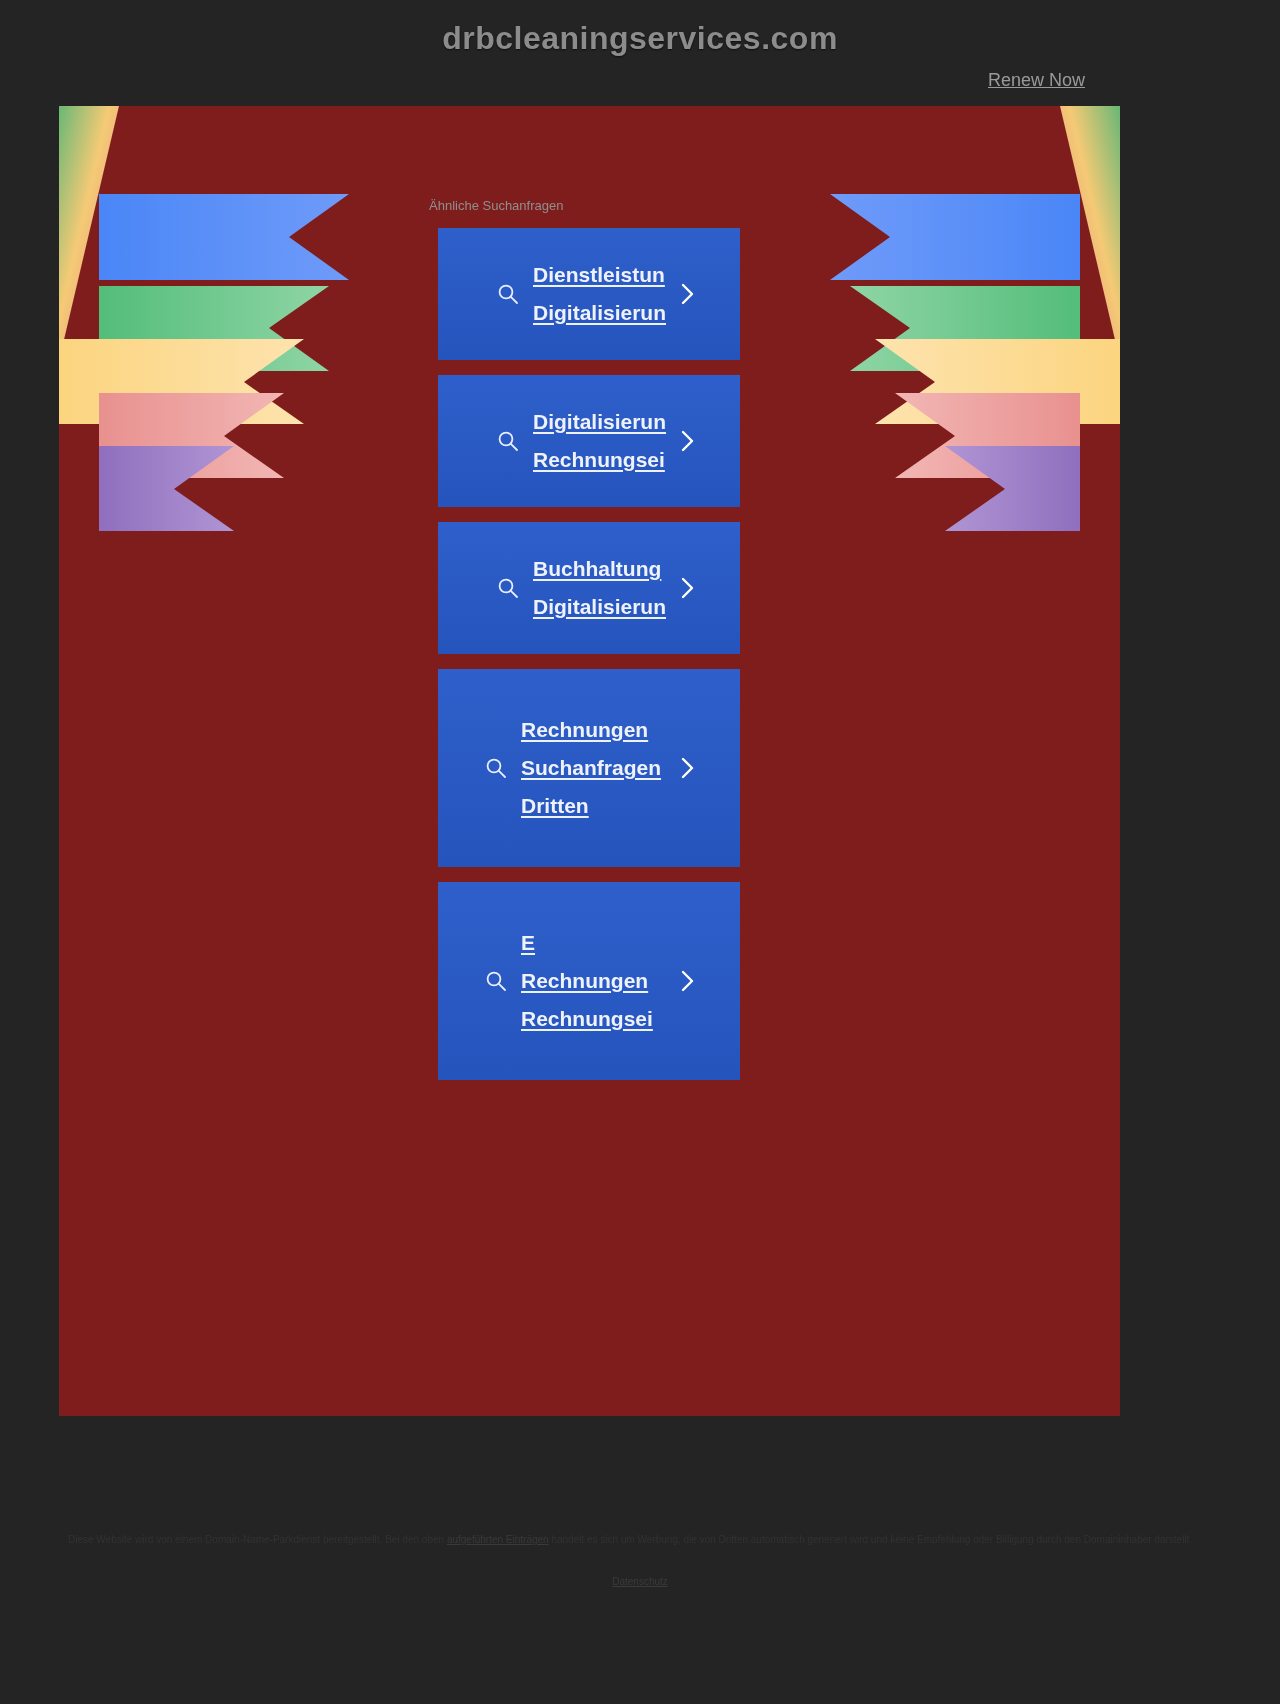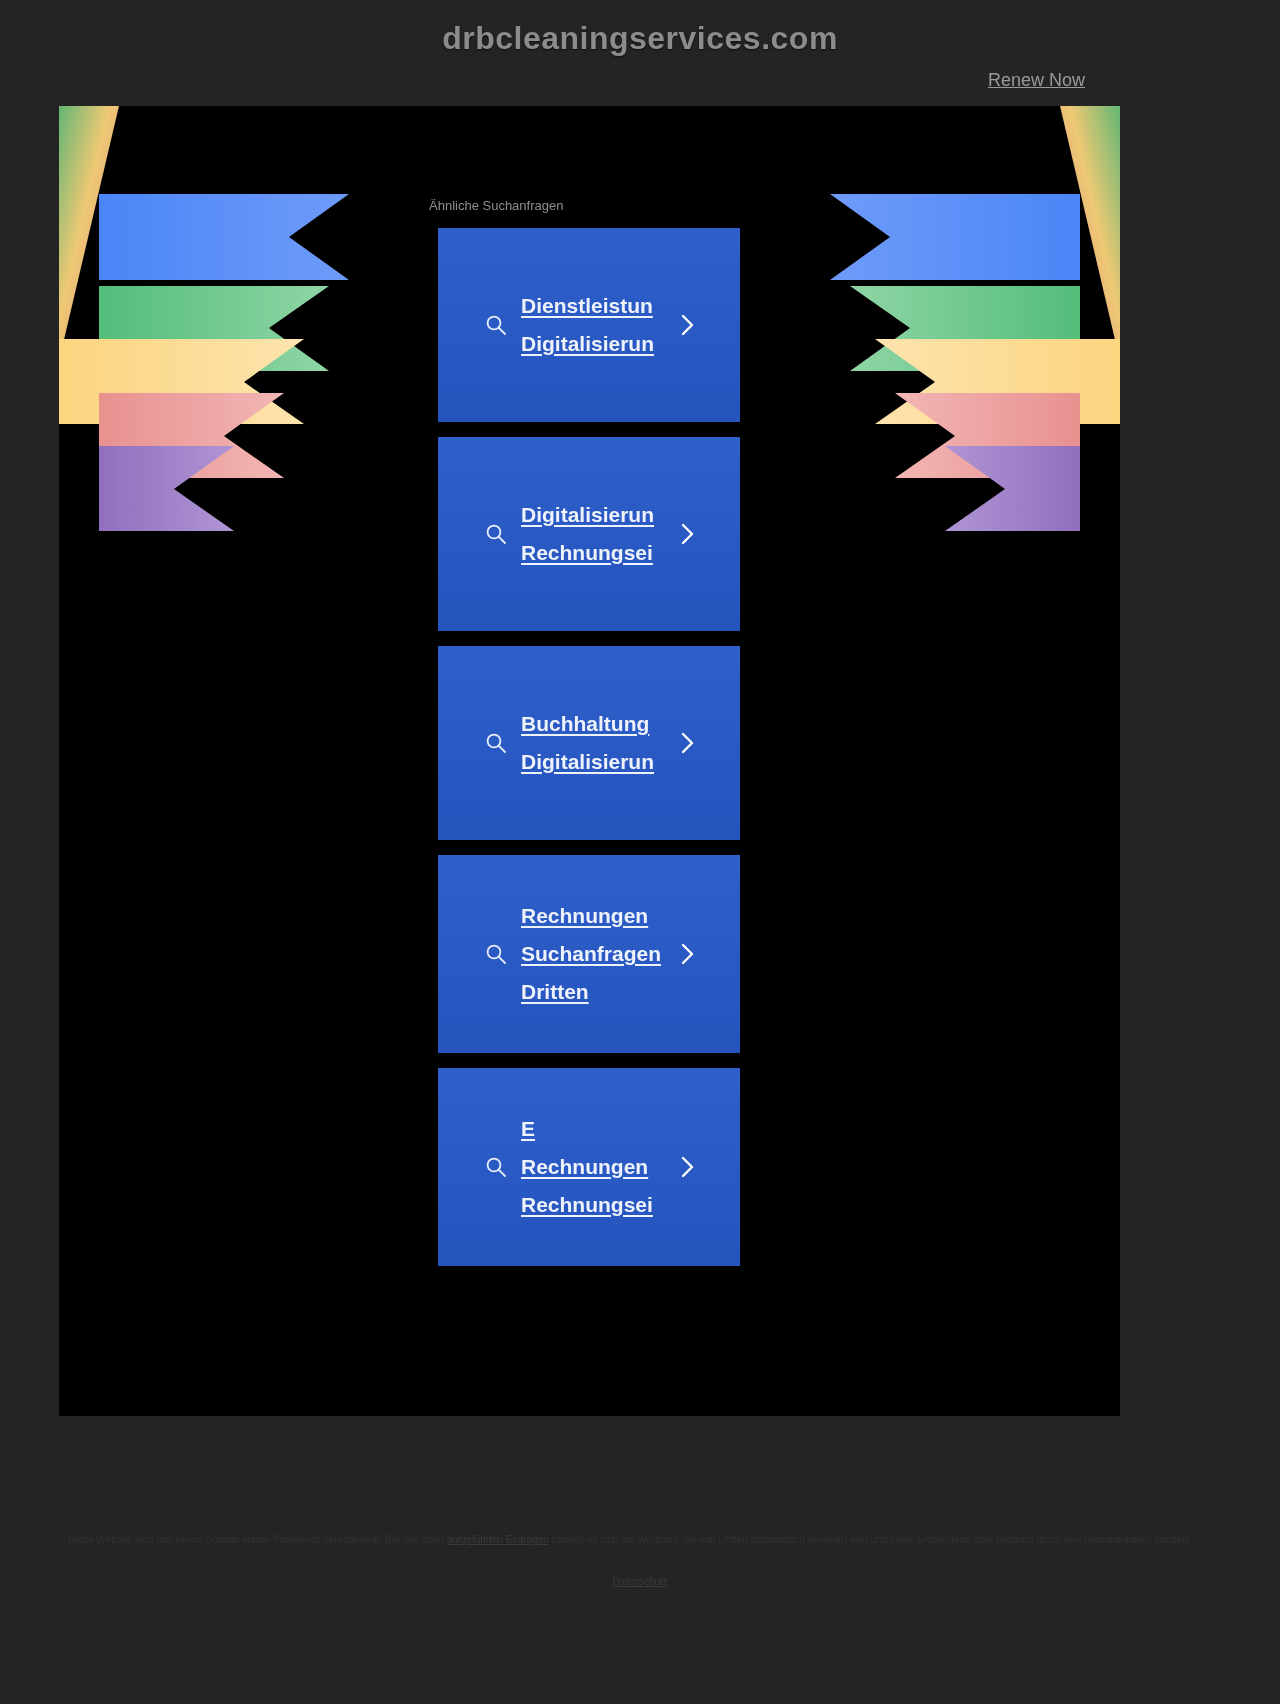--- a/index.html
+++ b/index.html
@@ -46,21 +46,21 @@
     cursor: pointer;
   }
 
   
   .panel {
     position: absolute;
     left: 59px;
     top: 106px;
     width: 1061px;
     height: 1310px;
-    background: #000000;
+    background: #7f1d1d;
     overflow: hidden;
   }
 
   
   .deco {
     position: absolute;
     top: 0;
     width: 440px;
     height: 560px;
     pointer-events: none;
@@ -88,21 +88,21 @@
   .card {
     position: relative;
     width: 302px;
     background: linear-gradient(180deg, #2f5fca 0%, #2554bd 100%);
     margin-bottom: 15px;
     display: flex;
     align-items: center;
     overflow: hidden;
     cursor: pointer;
   }
-  .card.h2 { height: 194px; }
+  .card.h2 { height: 132px; padding-left: 12px; }
   .card.h3 { height: 198px; }
 
   .card-search-icon {
     flex: 0 0 auto;
     margin-left: 47px;
     width: 22px;
     height: 22px;
     position: relative;
   }
   .card-search-icon svg { display: block; }

